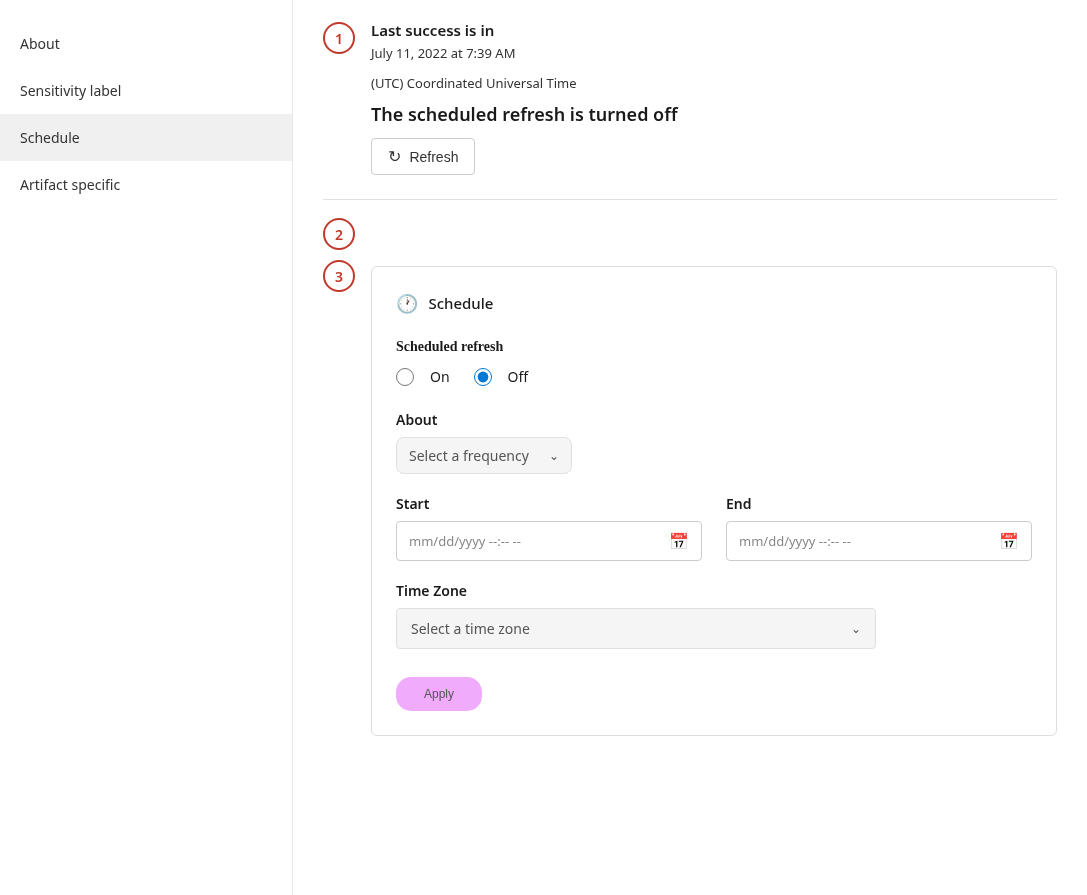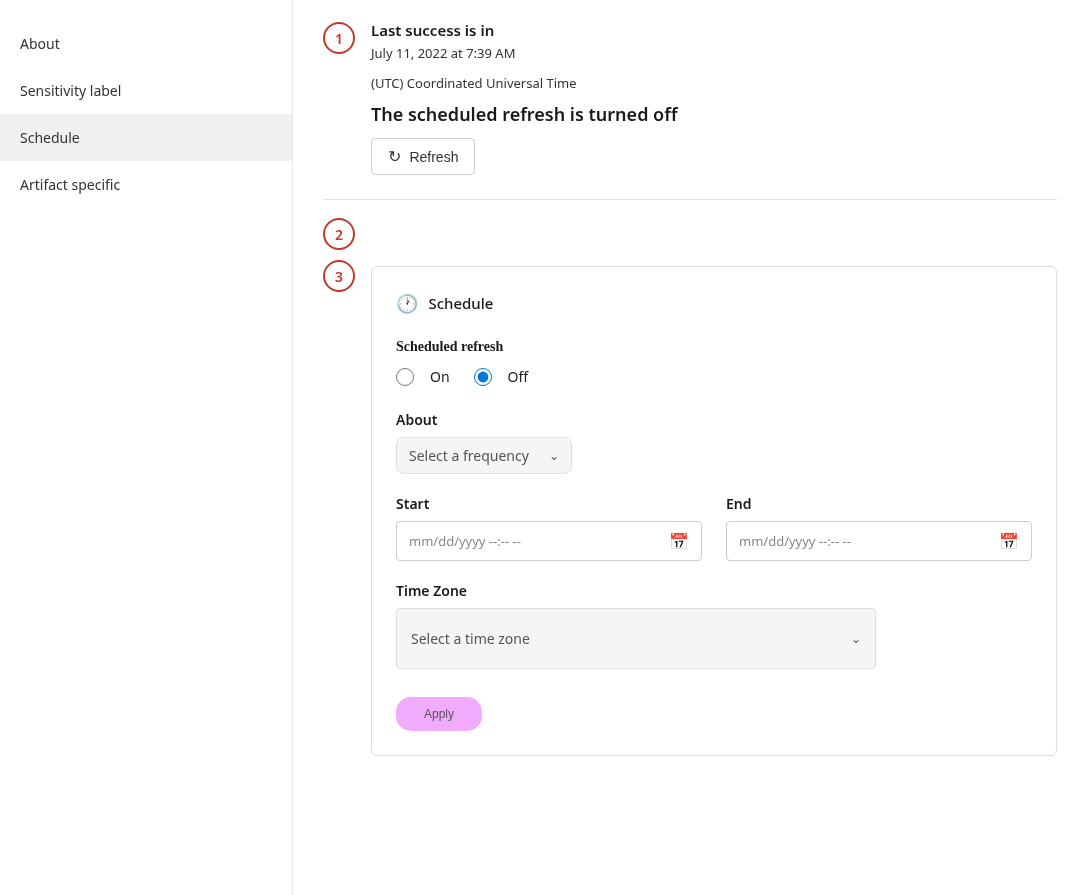--- a/index.html
+++ b/index.html
@@ -198,21 +198,21 @@
     }
     .calendar-icon {
       color: #555;
       font-size: 16px;
     }
     
     .timezone-select {
       display: flex;
       align-items: center;
       justify-content: space-between;
-      padding: 20px 14px;
+      padding: 10px 14px;
       background: #f5f5f5;
       border: 1px solid #e0e0e0;
       border-radius: 4px;
       cursor: pointer;
       font-size: 14px;
       color: #555;
       width: 480px;
     }
     
     .apply-button {

